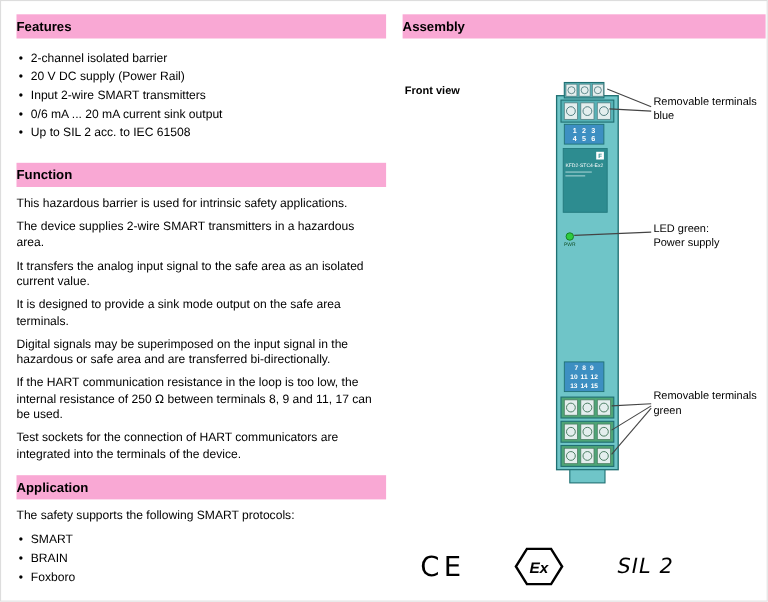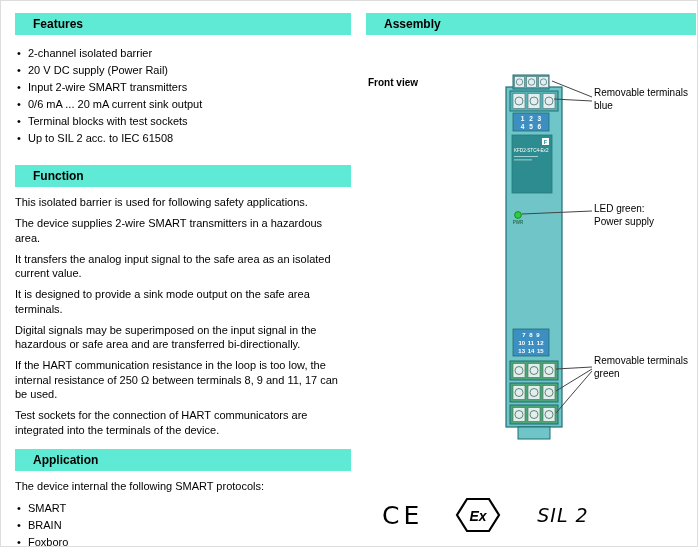--- a/index.html
+++ b/index.html
@@ -5,21 +5,21 @@
   html,body { margin:0; padding:0; background:#f2f2f2; }
   * { box-sizing:border-box; }
   .page {
     position:relative; width:698px; height:547px; background:#ffffff;
     border:1px solid #dddddd; overflow:hidden;
     font-family:"Liberation Sans", sans-serif; color:#000;
   }
   
   .col-left { position:absolute; left:14px; top:12px; width:336px; }
   .sec-header {
-    background:#5eead4; padding:4px 18px; font-size:12px; font-weight:bold;
+    background:#f9a8d4; padding:4px 0; font-size:12px; font-weight:bold;
     margin:0 0 0 0;
   }
   .sec-header + * { margin-top:8px; }
   ul.bullets { list-style:none; margin:10px 0 18px 0; padding:0; }
   ul.bullets li {
     position:relative; padding-left:13px; font-size:11px; line-height:17px;
   }
   ul.bullets li::before {
     content:"•"; position:absolute; left:2px; top:0;
   }
@@ -32,21 +32,21 @@
   .diagram { position:absolute; left:0; top:40px; width:330px; height:410px; }
   .diagram svg.device-svg { position:absolute; left:0; top:0; }
   .front-view { position:absolute; left:2px; top:16px; font-size:10px; font-weight:bold; }
   .callout { position:absolute; left:228px; width:102px; font-size:10px; line-height:12.5px; }
   .callout-top { top:26px; }
   .callout-led { top:142px; }
   .callout-bottom { top:294px; }
   
   .certs {
     position:absolute; left:0; top:482px; width:330px; height:40px;
-    display:flex; align-items:center;
+    display:flex; align-items:center;gap:12px;
   }
   .ce-mark {
     margin-left:16px; font-family:"DejaVu Sans", sans-serif;
     font-size:25px; letter-spacing:4px; font-weight:400;
   }
   .ex-mark { margin-left:32px; }
   .sil-mark {
     margin-left:36px; font-family:"DejaVu Sans", sans-serif;
     font-size:19px; font-weight:normal; font-style:italic; letter-spacing:1px;
   }
@@ -60,42 +60,41 @@
 
     <div class="sec-header">
       <span>Features</span>
     </div>
     <ul class="bullets">
 
     <li>2-channel isolated barrier</li>
         <li>20 V DC supply (Power Rail)</li>
         <li>Input 2-wire SMART transmitters</li>
         <li>0/6 mA ... 20 mA current sink output</li>
-        <li>Terminal blocks with test sockets</li>
         <li>Up to SIL 2 acc. to IEC 61508</li>
       </ul>
 
     <div class="sec-header">
       <span>Function</span>
     </div>
     <div class="paras">
 
-    <p>This isolated barrier is used for following safety applications.</p>
+    <p>This hazardous barrier is used for intrinsic safety applications.</p>
         <p>The device supplies 2-wire SMART transmitters in a hazardous area.</p>
         <p>It transfers the analog input signal to the safe area as an isolated current value.</p>
         <p>It is designed to provide a sink mode output on the safe area terminals.</p>
         <p>Digital signals may be superimposed on the input signal in the hazardous or safe area and are transferred bi-directionally.</p>
         <p>If the HART communication resistance in the loop is too low, the internal resistance of 250 Ω between terminals 8, 9 and 11, 17 can be used.</p>
         <p>Test sockets for the connection of HART communicators are integrated into the terminals of the device.</p>
       </div>
 
     <div class="sec-header">
       <span>Application</span>
     </div>
-    <p class="app-intro">The device internal the following SMART protocols:</p>
+    <p class="app-intro">The safety supports the following SMART protocols:</p>
     <ul class="bullets app">
 
     <li>SMART</li>
         <li>BRAIN</li>
         <li>Foxboro</li>
       </ul>
 
   </div>
 
   <div class="col-right">

